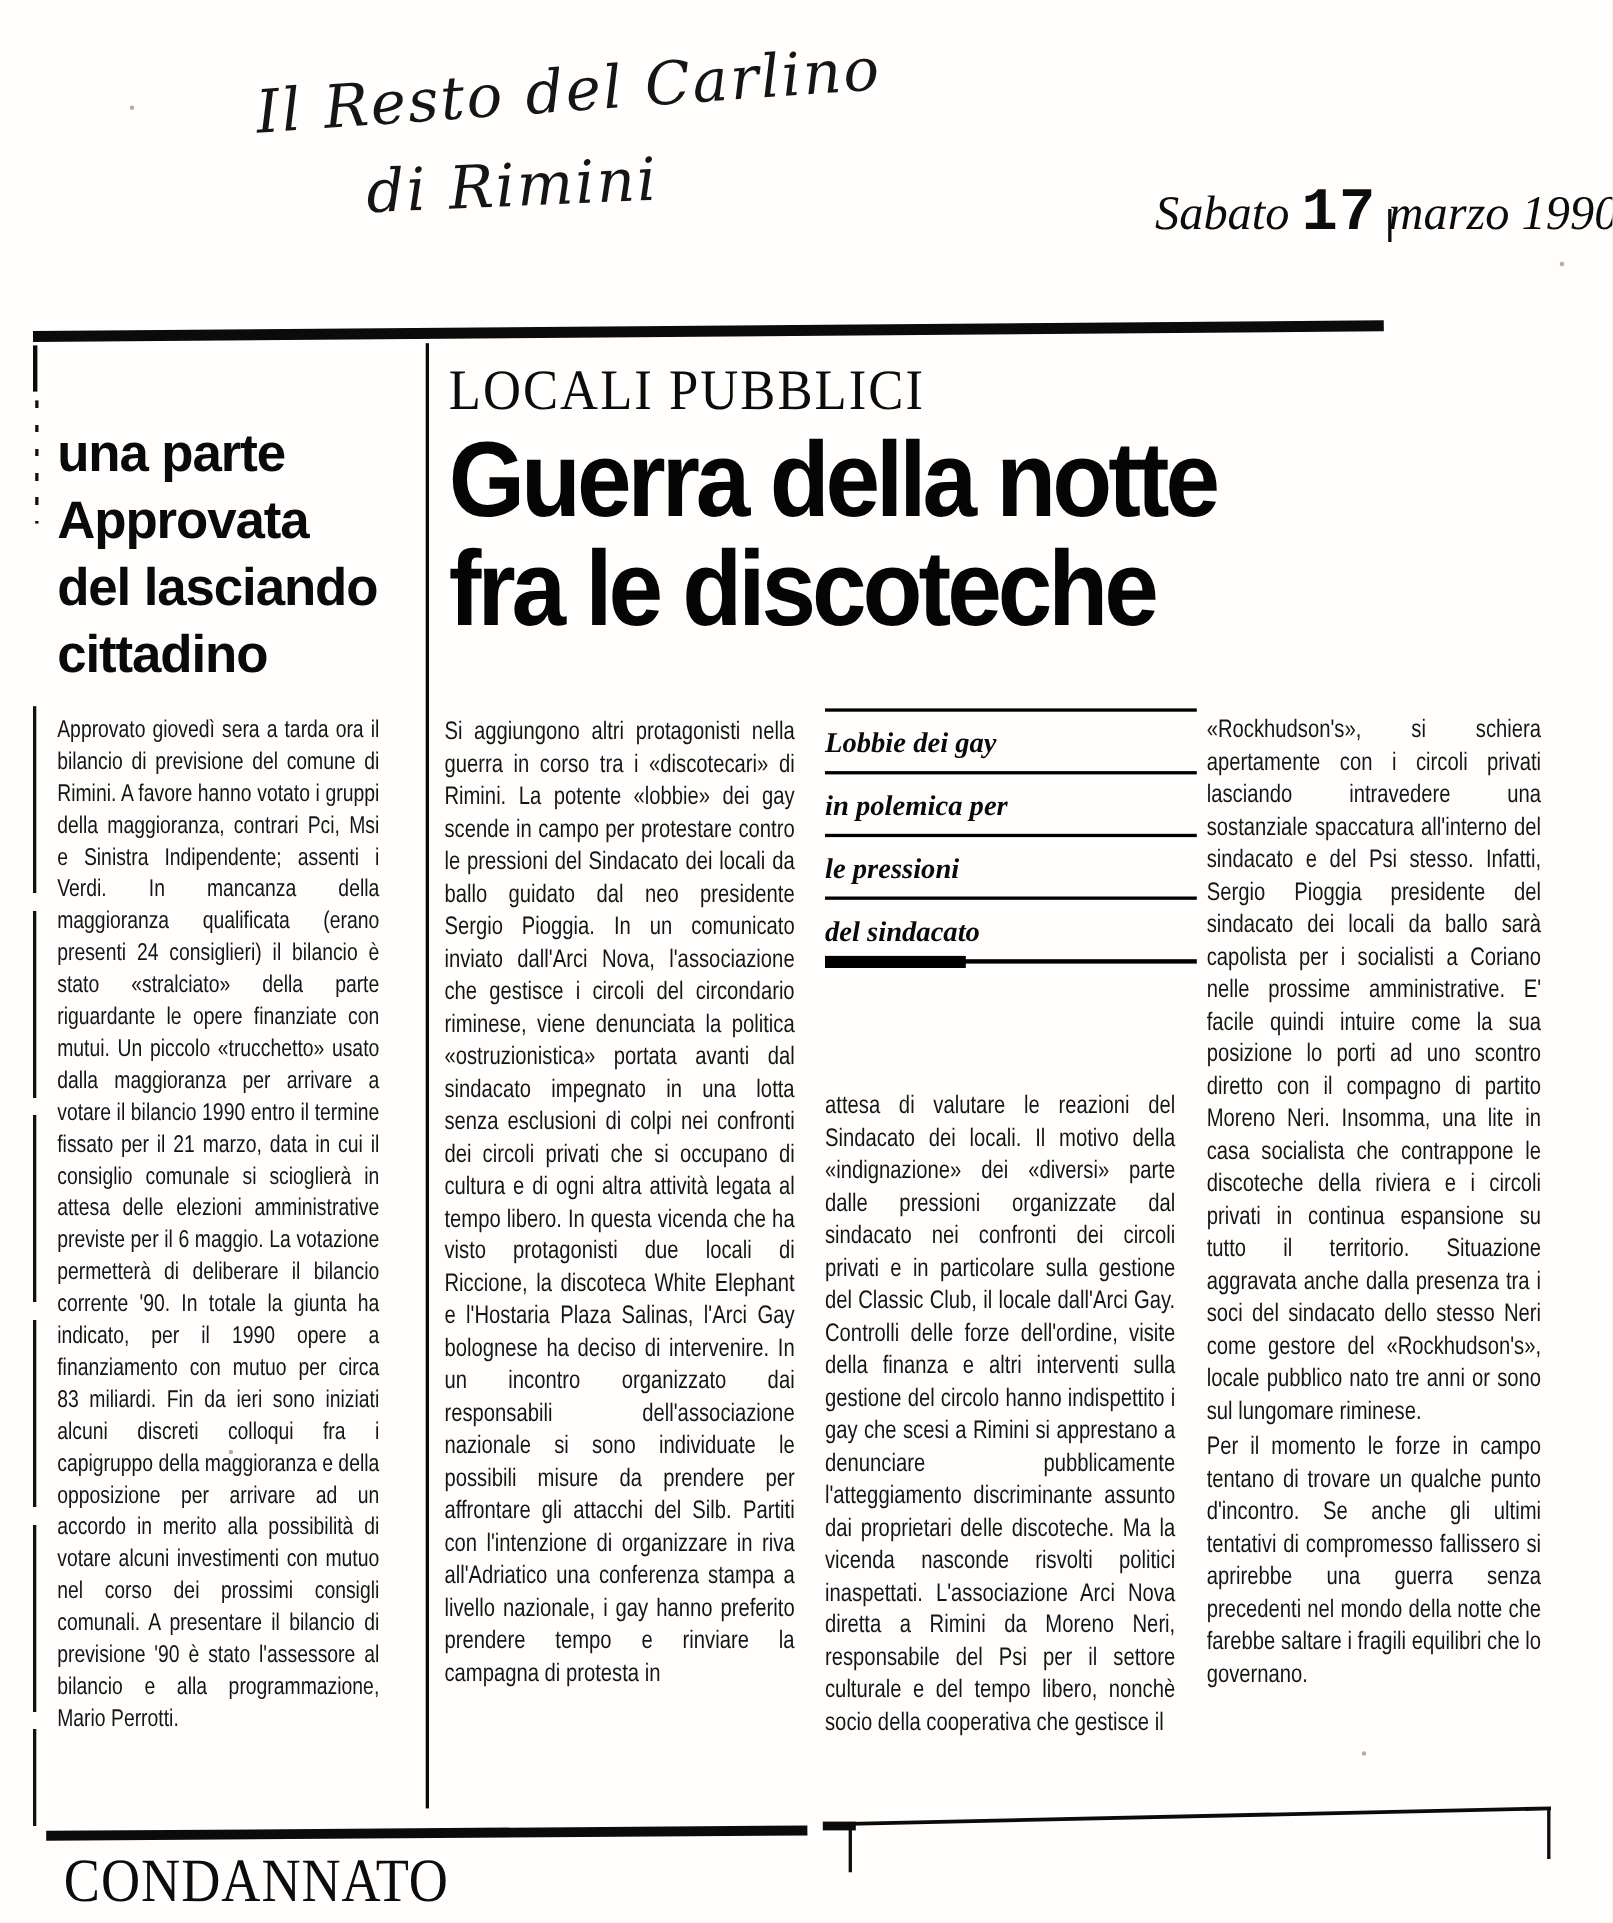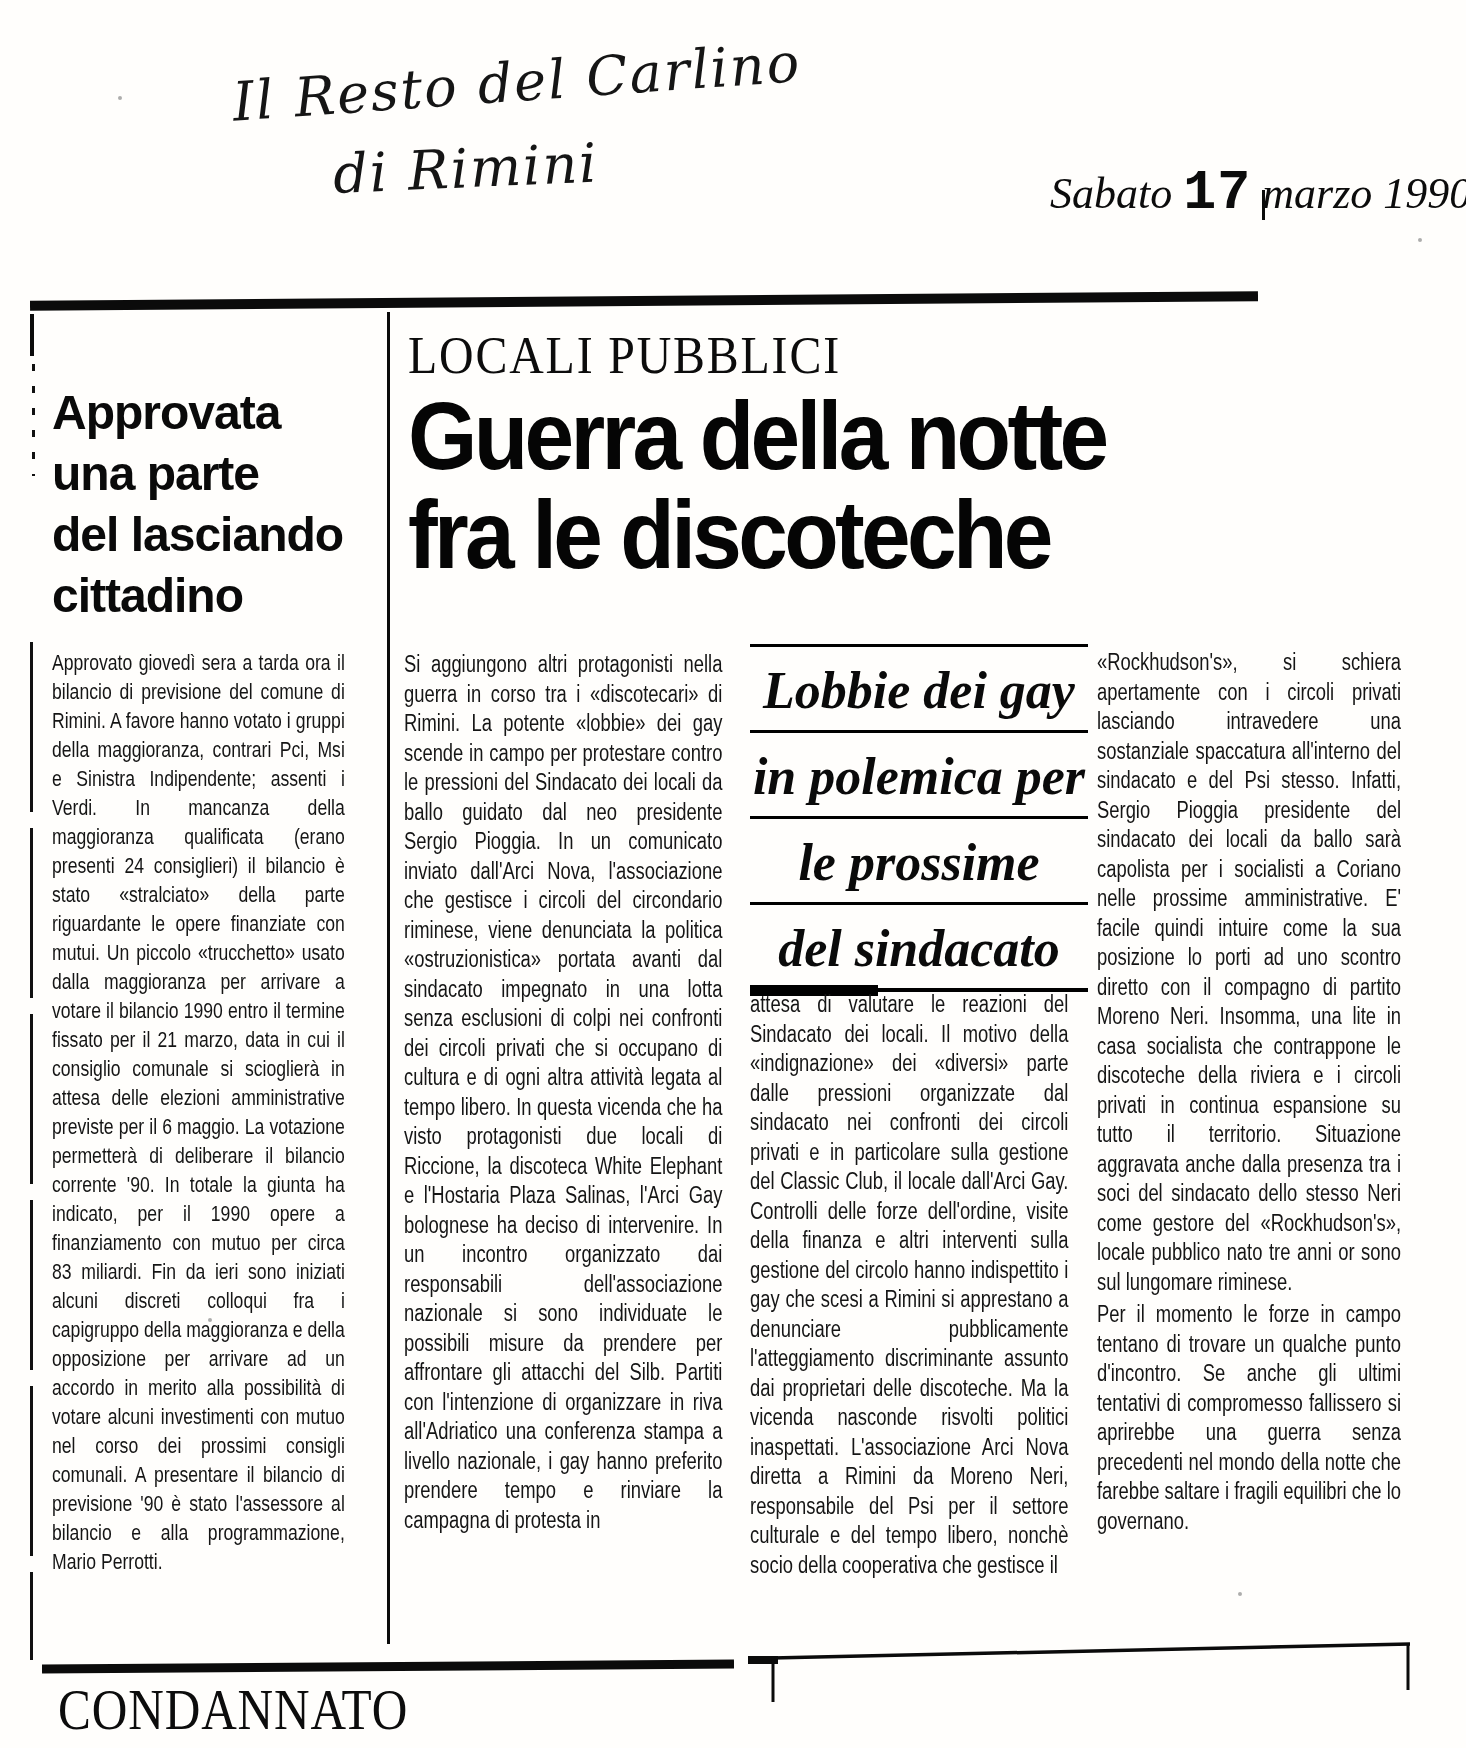--- a/index.html
+++ b/index.html
@@ -71,23 +71,23 @@
   }
   .main-col{font-size:23px;line-height:29.5px;}
   .col1{left:404px;top:650px;width:398px;}
   .col2{left:750px;top:990px;width:398px;}
   .col3{left:1097px;top:648px;width:380px;}
   .col3 p{margin:0;}
   .col3 p + p{margin-top:3px;}
   
   .pull-quote{position:absolute;left:750px;top:644px;width:338px;}
   .pq-line{
-    border-top:3px solid #000;padding:14px 0 10px;text-align:center;
+    border-top:3px solid #000;padding:14px 0 10px;
     font-family:"Liberation Serif","DejaVu Serif",serif;
-    font-style:italic;font-weight:bold;font-size:52px;color:#0a0a0a;
+    font-style:italic;font-weight:bold;font-size:26px;color:#0a0a0a;
     white-space:nowrap;
   }
   .pq-bottom{position:relative;height:12px;border-top:4px solid #000;}
   .pq-bottom::before{content:"";position:absolute;left:0;top:-7px;width:128px;height:11px;background:#000;}
   
   .condannato-kicker{
     position:absolute;left:58px;top:1678px;
     font-family:"Liberation Serif","DejaVu Serif",serif;
     font-size:56px;letter-spacing:1px;color:#0c0c0c;white-space:nowrap;
     transform:scaleX(0.88);transform-origin:0 0;
@@ -114,37 +114,37 @@
   <div class="rule top-rule"></div>
   <div class="rule tick-topright"></div>
   <div class="rule kicker-tick"></div>
   <div class="kicker-dots rule" style="background:repeating-linear-gradient(to bottom,#111 0 7px,transparent 7px 22px);"></div>
   <div class="left-margin-line rule" style="background:repeating-linear-gradient(to bottom,#111 0 170px,transparent 170px 186px);"></div>
   <div class="rule main-divider"></div>
   <div class="rule bottom-rule"></div>
   <div class="rule bottom-rule-dash"></div>
 
   <div class="comune-headline">
+    <div>una parte</div>
     <div>Approvata</div>
-    <div>una parte</div>
     <div>del lasciando</div>
     <div>cittadino</div>
   </div>
   <div class="body-col comune-body">Approvato giovedì sera a tarda ora il bilancio di previsione del comune di Rimini. A favore hanno votato i gruppi della maggioranza, contrari Pci, Msi e Sinistra Indipendente; assenti i Verdi. In mancanza della maggioranza qualificata (erano presenti 24 consiglieri) il bilancio è stato «stralciato» della parte riguardante le opere finanziate con mutui. Un piccolo «trucchetto» usato dalla maggioranza per arrivare a votare il bilancio 1990 entro il termine fissato per il 21 marzo, data in cui il consiglio comunale si scioglierà in attesa delle elezioni amministrative previste per il 6 maggio. La votazione permetterà di deliberare il bilancio corrente '90. In totale la giunta ha indicato, per il 1990 opere a finanziamento con mutuo per circa 83 miliardi. Fin da ieri sono iniziati alcuni discreti colloqui fra i capigruppo della maggioranza e della opposizione per arrivare ad un accordo in merito alla possibilità di votare alcuni investimenti con mutuo nel corso dei prossimi consigli comunali. A presentare il bilancio di previsione '90 è stato l'assessore al bilancio e alla programmazione, Mario Perrotti.</div>
 
   <div class="main-kicker">LOCALI PUBBLICI</div>
   <div class="main-headline">
     <div>Guerra della notte</div>
     <div>fra le discoteche</div>
   </div>
 
   <div class="pull-quote">
     <div class="pq-line">Lobbie dei gay</div>
     <div class="pq-line">in polemica per</div>
-    <div class="pq-line">le prossime</div>
+    <div class="pq-line">le pressioni</div>
     <div class="pq-line">del sindacato</div>
     <div class="pq-bottom"></div>
   </div>
 
   <div class="body-col main-col col1">Si aggiungono altri protagonisti nella guerra in corso tra i «discotecari» di Rimini. La potente «lobbie» dei gay scende in campo per protestare contro le pressioni del Sindacato dei locali da ballo guidato dal neo presidente Sergio Pioggia. In un comunicato inviato dall'Arci Nova, l'associazione che gestisce i circoli del circondario riminese, viene denunciata la politica «ostruzionistica» portata avanti dal sindacato impegnato in una lotta senza esclusioni di colpi nei confronti dei circoli privati che si occupano di cultura e di ogni altra attività legata al tempo libero. In questa vicenda che ha visto protagonisti due locali di Riccione, la discoteca White Elephant e l'Hostaria Plaza Salinas, l'Arci Gay bolognese ha deciso di intervenire. In un incontro organizzato dai responsabili dell'associazione nazionale si sono individuate le possibili misure da prendere per affrontare gli attacchi del Silb. Partiti con l'intenzione di organizzare in riva all'Adriatico una conferenza stampa a livello nazionale, i gay hanno preferito prendere tempo e rinviare la campagna di protesta in</div>
   <div class="body-col main-col col2">attesa di valutare le reazioni del Sindacato dei locali. Il motivo della «indignazione» dei «diversi» parte dalle pressioni organizzate dal sindacato nei confronti dei circoli privati e in particolare sulla gestione del Classic Club, il locale dall'Arci Gay. Controlli delle forze dell'ordine, visite della finanza e altri interventi sulla gestione del circolo hanno indispettito i gay che scesi a Rimini si apprestano a denunciare pubblicamente l'atteggiamento discriminante assunto dai proprietari delle discoteche. Ma la vicenda nasconde risvolti politici inaspettati. L'associazione Arci Nova diretta a Rimini da Moreno Neri, responsabile del Psi per il settore culturale e del tempo libero, nonchè socio della cooperativa che gestisce il</div>
   <div class="body-col main-col col3">
     <p>«Rockhudson's», si schiera apertamente con i circoli privati lasciando intravedere una sostanziale spaccatura all'interno del sindacato e del Psi stesso. Infatti, Sergio Pioggia presidente del sindacato dei locali da ballo sarà capolista per i socialisti a Coriano nelle prossime amministrative. E' facile quindi intuire come la sua posizione lo porti ad uno scontro diretto con il compagno di partito Moreno Neri. Insomma, una lite in casa socialista che contrappone le discoteche della riviera e i circoli privati in continua espansione su tutto il territorio. Situazione aggravata anche dalla presenza tra i soci del sindacato dello stesso Neri come gestore del «Rockhudson's», locale pubblico nato tre anni or sono sul lungomare riminese.</p>
     <p>Per il momento le forze in campo tentano di trovare un qualche punto d'incontro. Se anche gli ultimi tentativi di compromesso fallissero si aprirebbe una guerra senza precedenti nel mondo della notte che farebbe saltare i fragili equilibri che lo governano.</p>
   </div>

